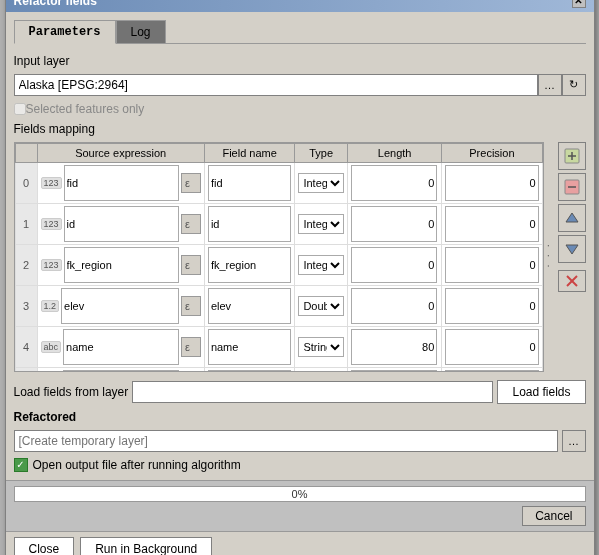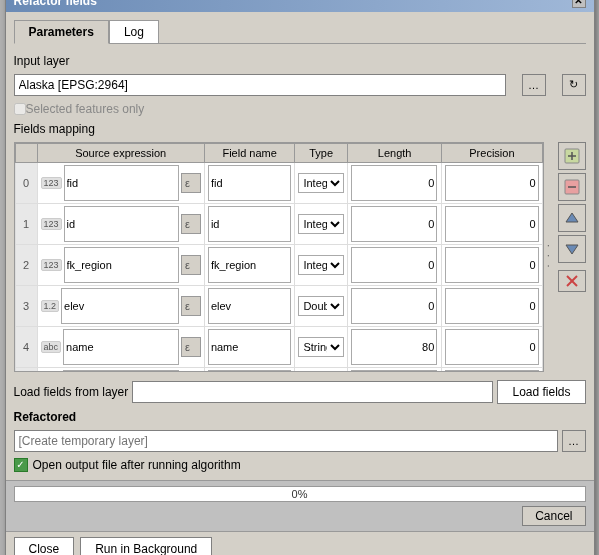--- a/index.html
+++ b/index.html
@@ -51,41 +51,42 @@
       gap: 6px;
       flex: 1;
     }
     .tabs {
       display: flex;
       gap: 0;
       border-bottom: 1px solid #999;
     }
     .tab {
       padding: 4px 14px;
-      background: #ffffff;
+      background: #737373;
       border: 1px solid #999;
       border-bottom: none;
       cursor: pointer;
       font-size: 12px;
     }
     .tab.active {
       background: #d4d0c8;
       border-bottom: 1px solid #d4d0c8;
       margin-bottom: -1px;
       font-weight: bold;
+      font-family: Liberation Mono, monospace;
     }
     .section-label {
       font-size: 12px;
       font-weight: normal;
       margin-top: 4px;
     }
     .input-row {
       display: flex;
       align-items: flex-start;
-      gap: 16px;
+      gap: 0;
     }
     .combo-select {
       flex: 1;
       height: 22px;
       background: white;
       border: 1px solid #808080;
       padding: 2px 4px;
       font-size: 12px;
       appearance: none;
     }

